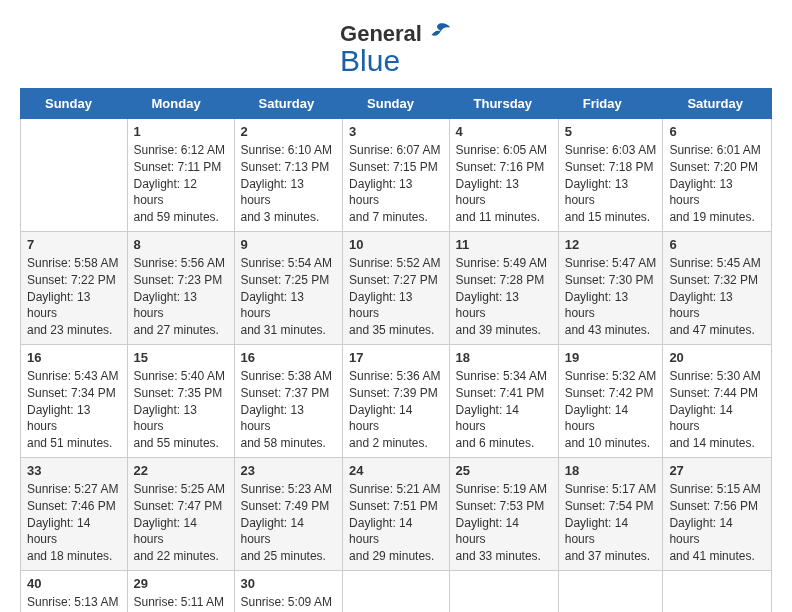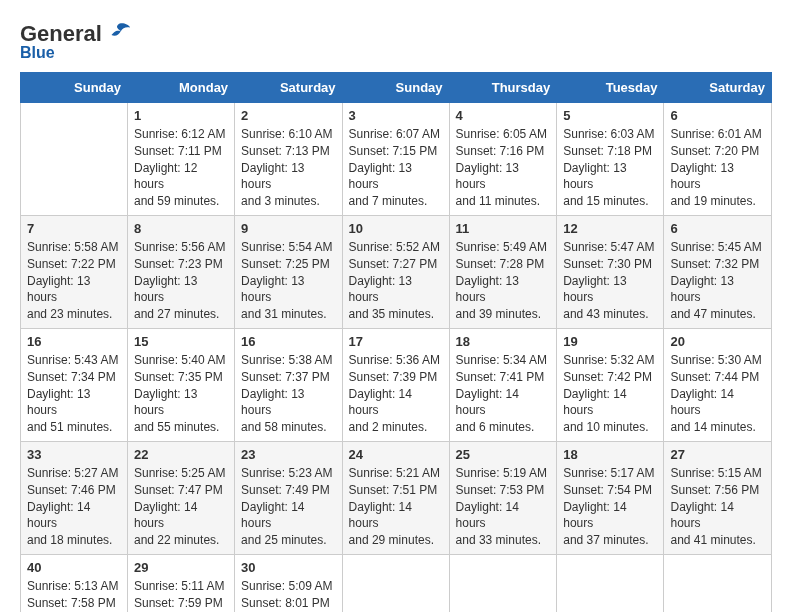--- a/index.html
+++ b/index.html
@@ -5,21 +5,21 @@
     * { box-sizing: border-box; margin: 0; padding: 0; }
     body {
       font-family: Arial, sans-serif;
       background: #fff;
       width: 792px;
       min-height: 612px;
       padding: 20px;
     }
     .header {
       display: flex;
-      justify-content: flex-start;
+      justify-content: center;
       align-items: flex-start;
       margin-bottom: 10px;
     }
     .logo {
       display: flex;
       align-items: center;
     }
     .logo-text {
       font-size: 22px;
       font-weight: bold;
@@ -46,22 +46,22 @@
       color: #555;
     }
     table {
       width: 100%;
       border-collapse: collapse;
       font-size: 11px;
     }
     thead tr th {
       background-color: #2a6db5;
       color: #fff;
-      padding: 7px 6px;
-      text-align: right;
+      padding: 7px 24px;
+      text-align: left;
       font-size: 13px;
       font-weight: bold;
       border: 1px solid #2a6db5;
     }
     tbody tr td {
       border: 1px solid #ccc;
       vertical-align: top;
       padding: 5px 6px;
       min-height: 80px;
       height: 90px;
@@ -97,39 +97,39 @@
       <div style="display:flex; align-items:center;">
         <span class="logo-text">
           <span class="logo-general">General</span>
         </span>
         <svg class="logo-icon" viewBox="0 0 30 30">
           <path d="M15 5 C18 2, 26 4, 28 8 C24 7, 20 8, 18 12 C16 10, 12 8, 15 5Z" fill="#1a5fa8"></path>
           <path d="M10 14 C13 10, 18 12, 18 12 C16 16, 12 18, 8 16Z" fill="#1a5fa8"></path>
         </svg>
       </div>
       <div style="margin-top:-4px;">
-        <span class="logo-blue" style="font-size:16px; font-weight:bold;">Blue</span>
+        <span class="logo-blue" style="font-size:30px; font-weight:normal;">Blue</span>
       </div>
     </div>
   </div>
   <div class="title-block">
     <div class="month-title"></div>
     <div class="location"></div>
   </div>
 </div>
 
 <table>
   <thead>
     <tr>
     <th>Sunday</th>
         <th>Monday</th>
         <th>Saturday</th>
         <th>Sunday</th>
         <th>Thursday</th>
-        <th>Tuesday</th>
+        <th>Friday</th>
         <th>Saturday</th>
       </tr>
   </thead>
   <tbody id="calendar-body">
   <tr>
         <td class="empty-cell"></td>
         <td>
           <span class="day-num">1</span>
           <div class="cell-info">Sunrise: 6:12 AM<br>Sunset: 7:11 PM<br>Daylight: 12 hours<br>and 59 minutes.</div>
         </td>

